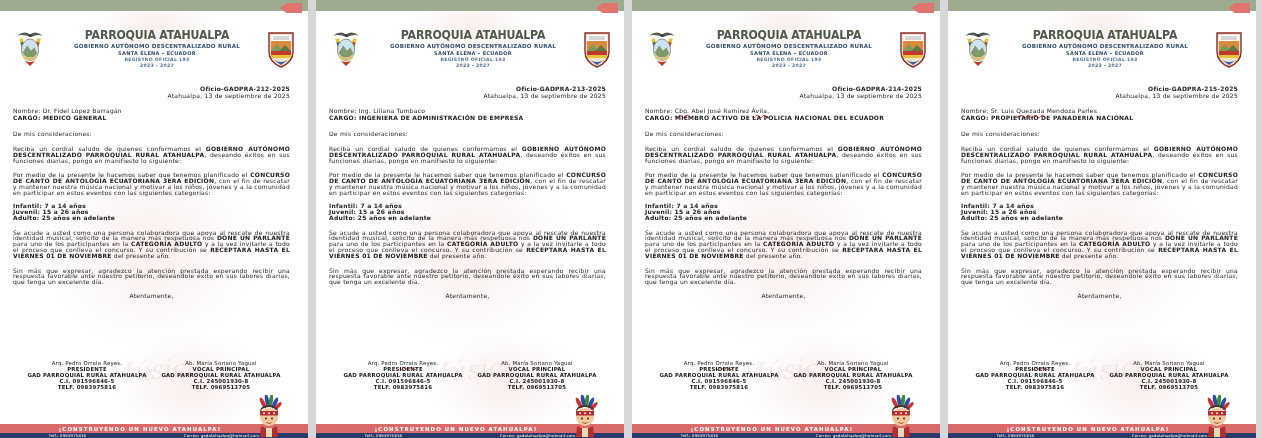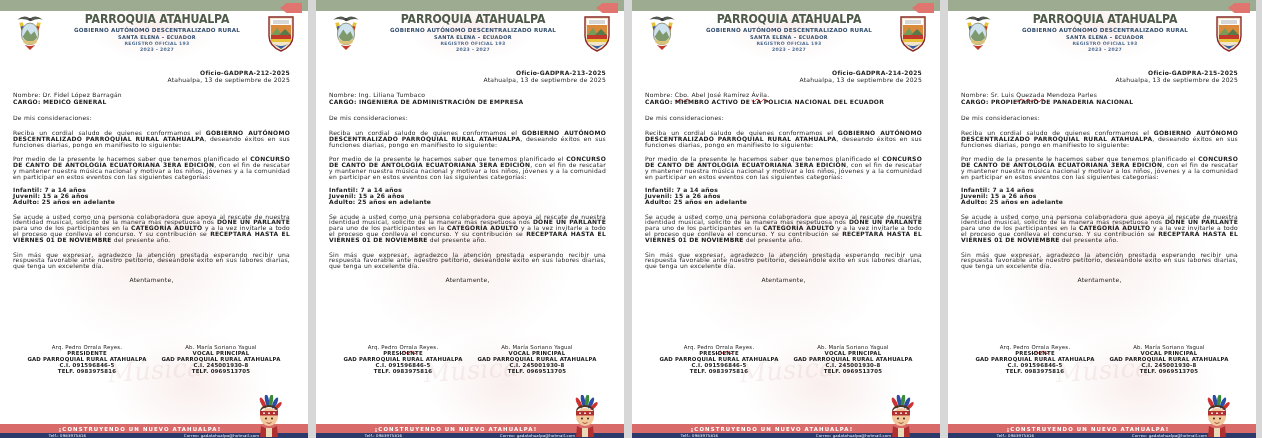--- a/index.html
+++ b/index.html
@@ -52,21 +52,21 @@
   .mascot{position:absolute;right:26px;bottom:-3px;z-index:3;}
 
   .wm{position:absolute;border-radius:50%;pointer-events:none;z-index:0;
       background:radial-gradient(closest-side,rgba(214,140,130,0.14),rgba(214,140,130,0));}
   .wm1{left:90px;top:-8px;width:130px;height:70px;}
   .wm2{left:40px;top:150px;width:220px;height:200px;}
   .wm3{left:110px;top:330px;width:160px;height:110px;}
   .wm-script{position:absolute;left:40px;top:355px;width:230px;text-align:center;z-index:0;
              font-family:"DejaVu Serif",serif;font-style:italic;font-size:26px;color:#b4776e;opacity:0.10;
              transform:rotate(-4deg);pointer-events:none;}
-  .content,.signatures,.header{z-index:1;}
+  .content,.signatures,.header{z-index:1;margin-top:16px;}
 </style>
 </head>
 <body>
 
 <div id="pages">
   <div class="page">
     <span class="wm wm1"></span>
     <span class="wm wm2"></span>
     <span class="wm wm3"></span>
     <span class="wm-script">Música</span>

